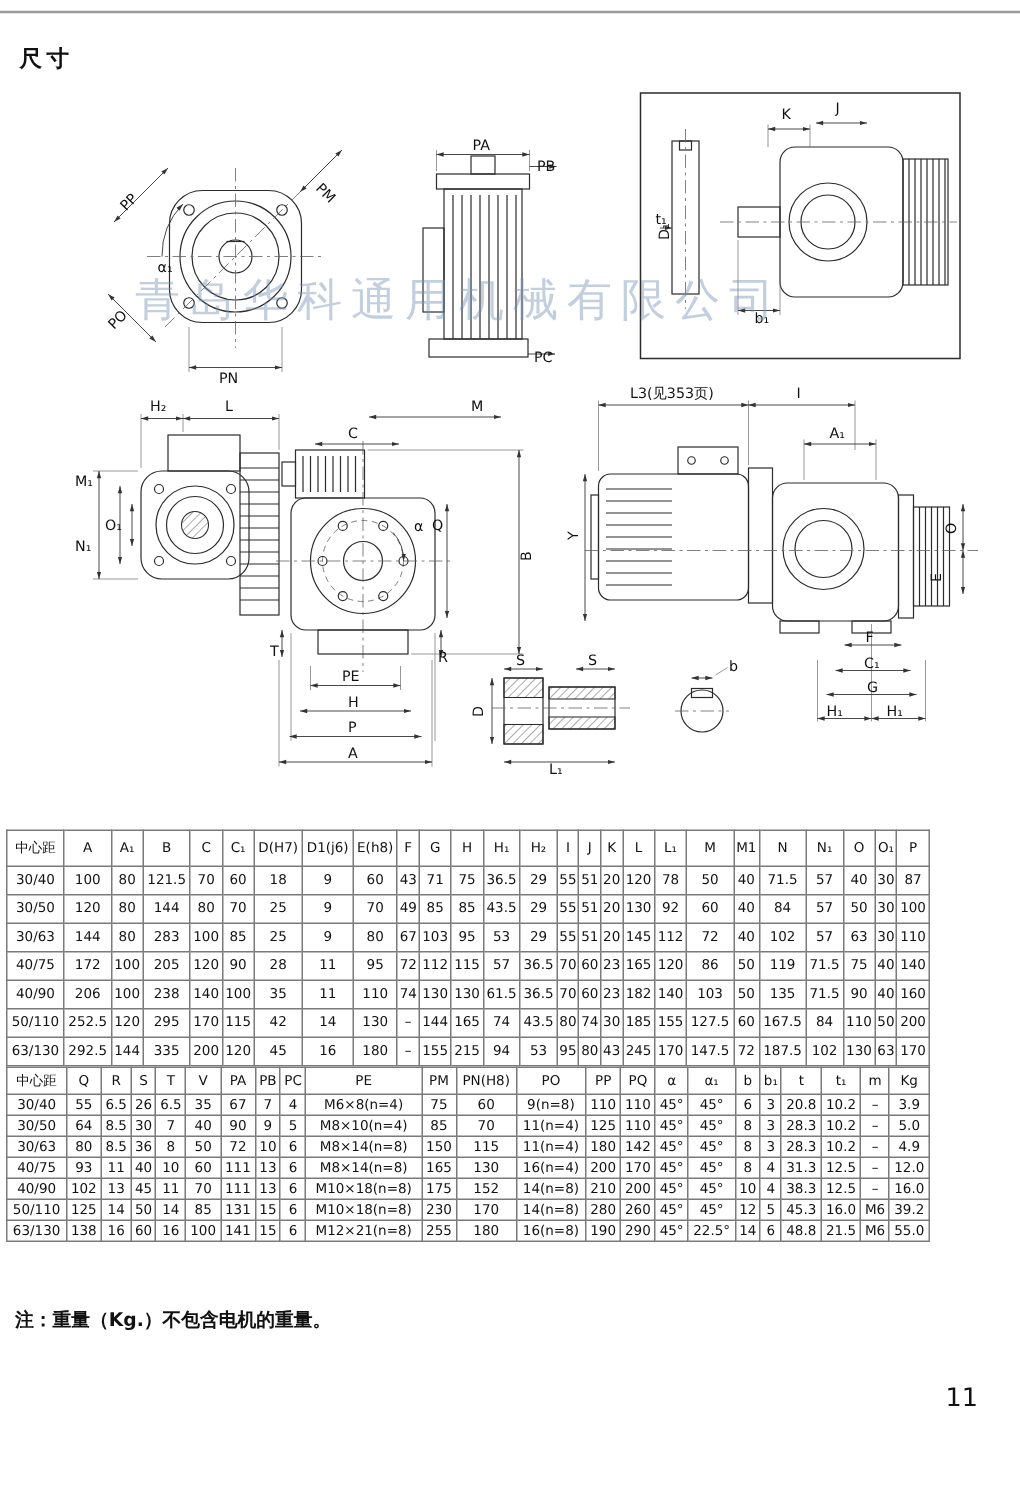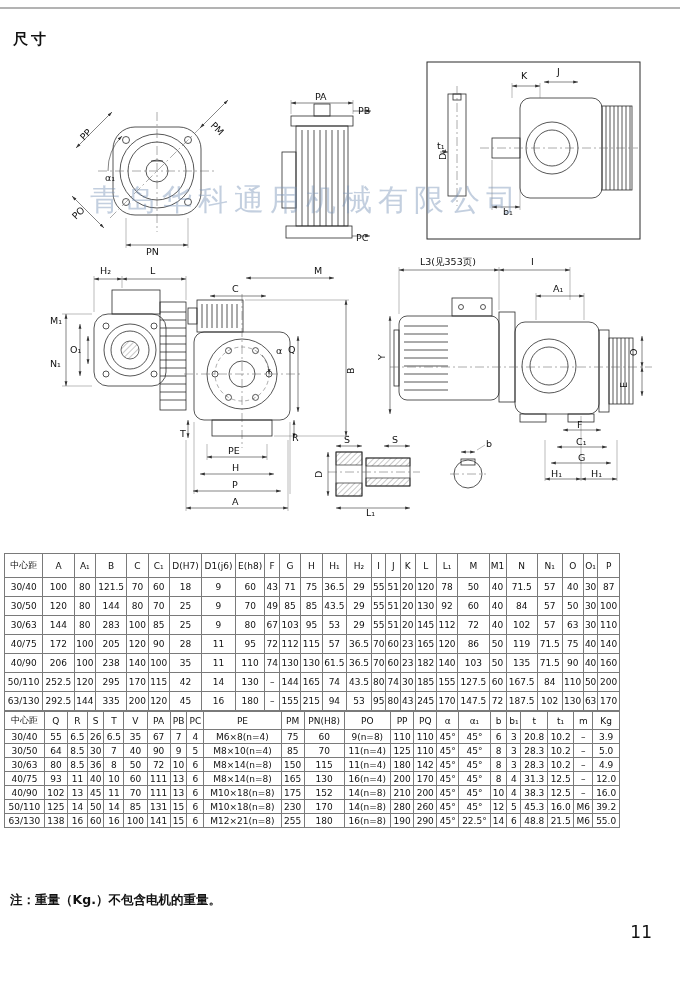--- a/index.html
+++ b/index.html
@@ -7,21 +7,21 @@
   body { position:relative; background:#ffffff; font-family:"DejaVu Sans","Liberation Sans",sans-serif; color:#111; overflow:hidden; }
   .title { position:absolute; top:30px; left:13px; font-size:15px; font-weight:bold; letter-spacing:3px; z-index:3; }
   svg.draw { position:absolute; top:0; left:0; z-index:1; }
   .watermark { position:absolute; top:180px; left:90px; font-size:30px; letter-spacing:6px;
                color:rgba(122,148,185,0.45); white-space:nowrap; z-index:2; pointer-events:none; }
   .tables { position:absolute; top:553px; left:4px; width:616px; z-index:3; }
   table { width:100%; border-collapse:collapse; table-layout:auto; background:#fff; }
   th,td { border:1px solid #7a7a7a; text-align:center; font-size:9px; font-weight:normal; color:#111; white-space:nowrap; }
   .t1 th { padding:5px 0; }  .t1 td { padding:4px 0; }
   .t2 th { padding:2px 1px; }  .t2 td { padding:1.5px 1px; }
-  .note { position:absolute; top:892px; left:10px; font-size:12.5px; font-weight:bold; z-index:3; }
+  .note { position:absolute; top:872px; left:10px; font-size:12.5px; font-weight:bold; z-index:3; }
   .pageno { position:absolute; top:922px; right:28px; font-size:17px; z-index:3; }
   
   .s  { fill:none; stroke:#2b2b2b; stroke-width:.8; }
   .h  { fill:url(#hatch); stroke:#2b2b2b; stroke-width:.7; }
   .cl { fill:none; stroke:#666; stroke-width:.55; stroke-dasharray:9 3 2 3; }
   .dc { fill:none; stroke:#666; stroke-width:.55; stroke-dasharray:4 3; }
   .d  { fill:none; stroke:#333; stroke-width:.6; marker-start:url(#as); marker-end:url(#ae); }
   .d2 { fill:none; stroke:#333; stroke-width:.6; marker-end:url(#ae); }
   .e  { fill:none; stroke:#777; stroke-width:.5; }
   .dim-label { font-size:9.5px; fill:#111; font-family:"DejaVu Sans","Liberation Sans",sans-serif; }

